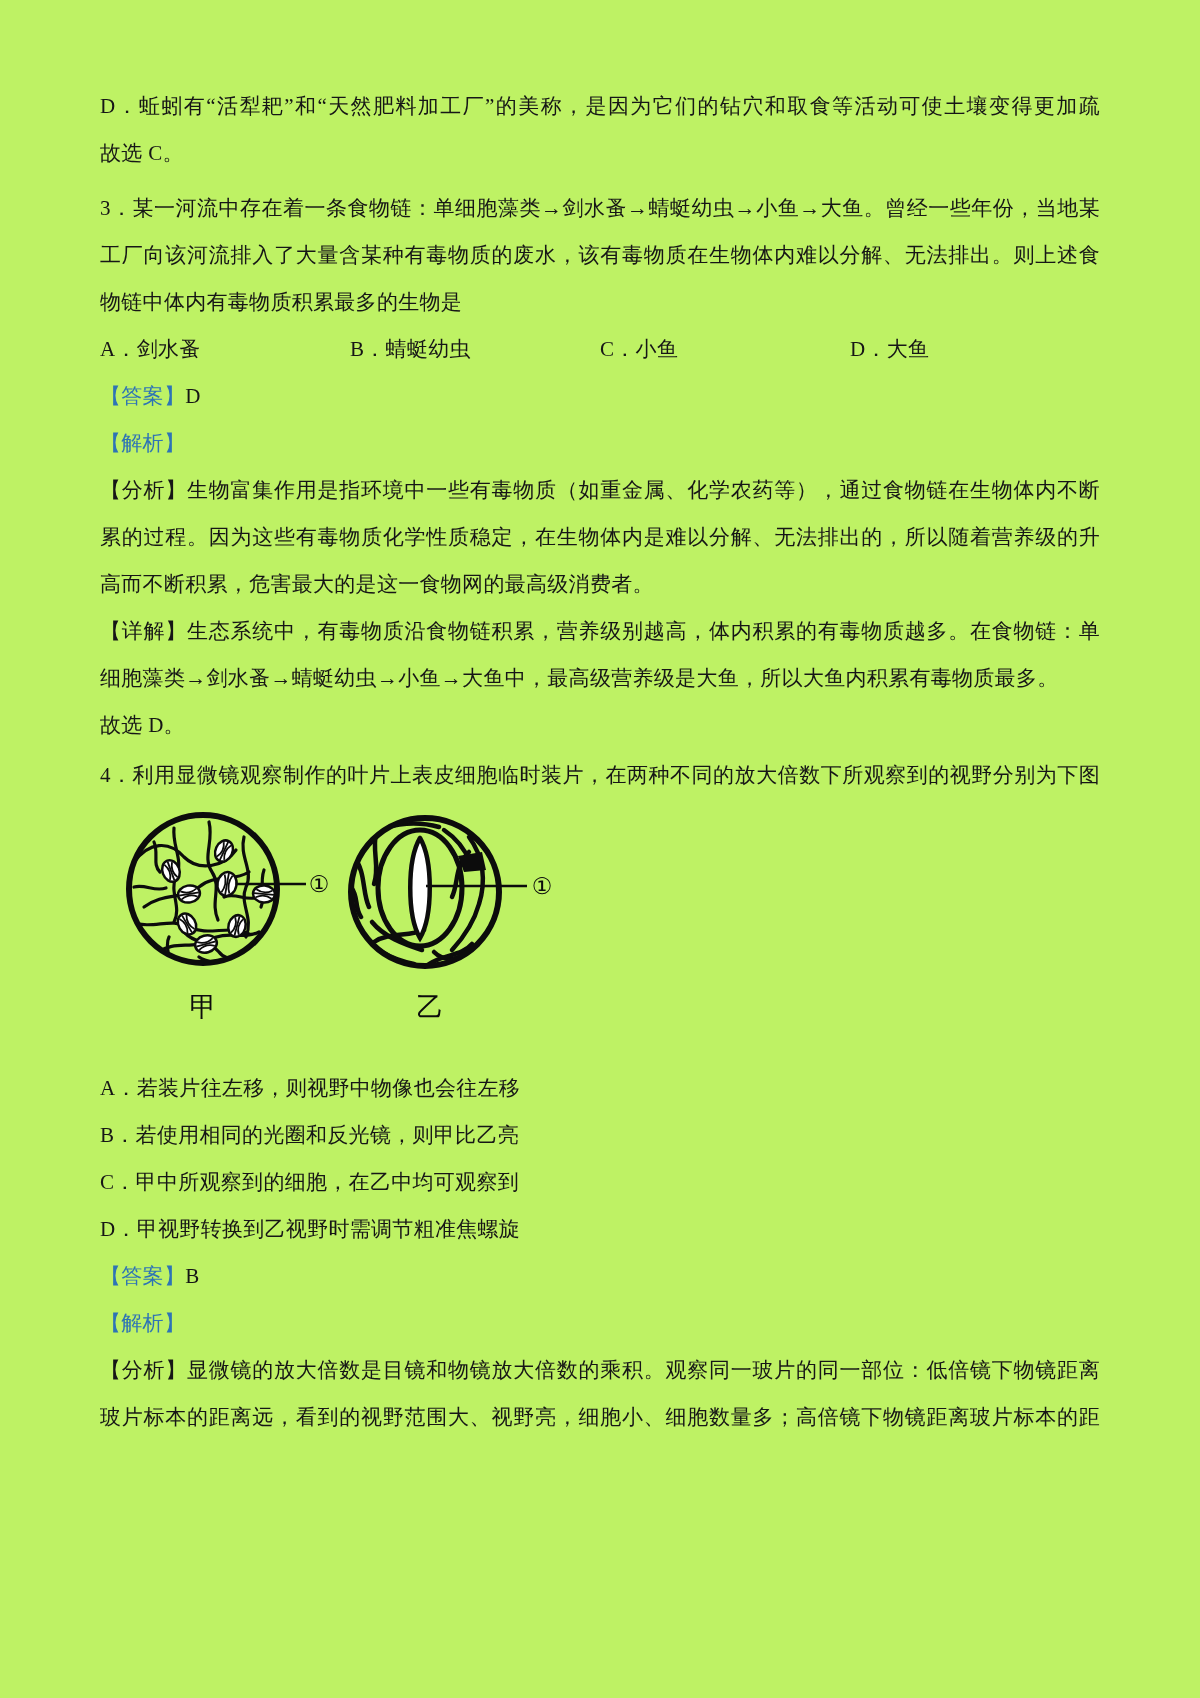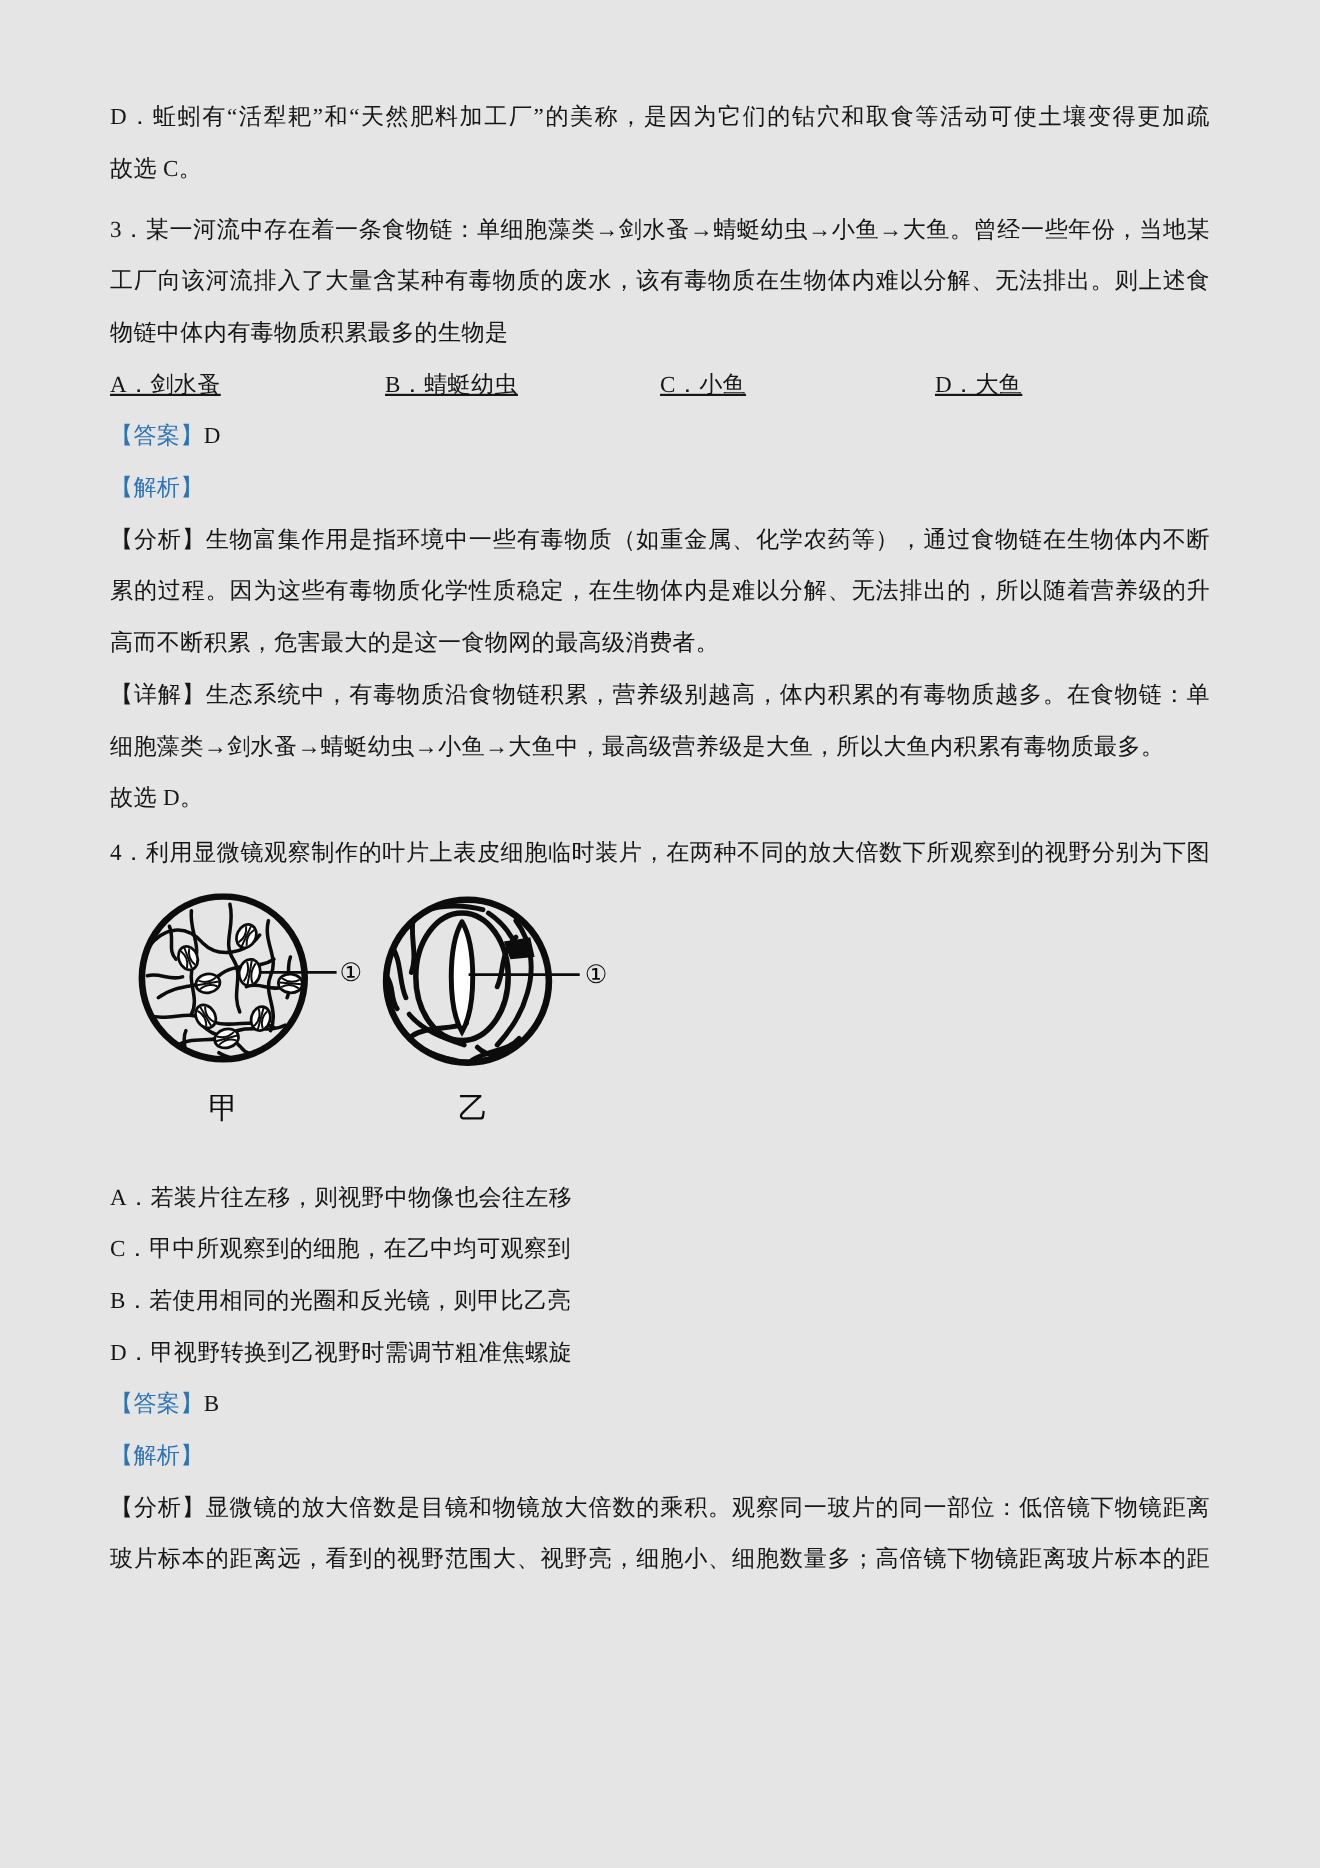--- a/index.html
+++ b/index.html
@@ -1,26 +1,26 @@
 <!DOCTYPE html>
 <html><head>
 <meta charset="utf-8">
 <style>
   html, body { margin: 0; padding: 0; background: #ffffff; }
   body {
     width: 1200px; height: 1698px; overflow: hidden;
     font-family: "Liberation Serif", "DejaVu Serif", serif;
     color: #161616;
   }
-  .page { box-sizing: border-box; width: 1200px; height: 1698px; padding: 83px 100px 0 100px; background: #e5e5e5; }
+  .page { box-sizing: border-box; width: 1200px; height: 1698px; padding: 83px 100px 0 100px; background: #bef264; }
   .ln { font-size: 21px; line-height: 47px; height: 47px; overflow: hidden; white-space: nowrap; letter-spacing: 0.3px; }
   .fill { white-space: normal; text-align: justify; text-align-last: justify; }
   .mt8 { margin-top: 8px; }
   .mt4 { margin-top: 3px; }
-  .opts { display: flex; text-decoration: underline; }
+  .opts { display: flex; }
   .opt { width: 250px; }
   .opt.last { width: auto; }
   .blue { color: #2E74B5; }
   .figure { margin: 13px 0 18px 14px; width: 470px; height: 235px; }
   .figure svg { display: block; }
   .figlabel { font-size: 27px; }
   .marker { font-size: 23px; }
 </style>
 </head>
 <body>
@@ -148,22 +148,22 @@
       <circle cx="311" cy="80" r="74" fill="none" stroke="#0c0c0c" stroke-width="6"></circle>
       <line x1="312" y1="74" x2="413" y2="74" stroke="#0c0c0c" stroke-width="2.5"></line>
       <text class="marker" x="428" y="82" text-anchor="middle" fill="#0c0c0c">①</text>
 
       <text class="figlabel" x="89" y="204" text-anchor="middle" fill="#0c0c0c">甲</text>
       <text class="figlabel" x="316" y="204" text-anchor="middle" fill="#0c0c0c">乙</text>
     </svg>
   </div>
 
   <div class="ln">A．若装片往左移，则视野中物像也会往左移</div>
+  <div class="ln">B．若使用相同的光圈和反光镜，则甲比乙亮</div>
   <div class="ln">C．甲中所观察到的细胞，在乙中均可观察到</div>
-  <div class="ln">B．若使用相同的光圈和反光镜，则甲比乙亮</div>
   <div class="ln">D．甲视野转换到乙视野时需调节粗准焦螺旋</div>
 
   <div class="ln"><span class="blue">【答案】</span><span>B</span></div>
   <div class="ln"><span class="blue">【解析】</span></div>
 
   <div class="ln fill">【分析】显微镜的放大倍数是目镜和物镜放大倍数的乘积。观察同一玻片的同一部位：低倍镜下物镜距离</div>
   <div class="ln fill">玻片标本的距离远，看到的视野范围大、视野亮，细胞小、细胞数量多；高倍镜下物镜距离玻片标本的距</div>
 
 </div>
 

